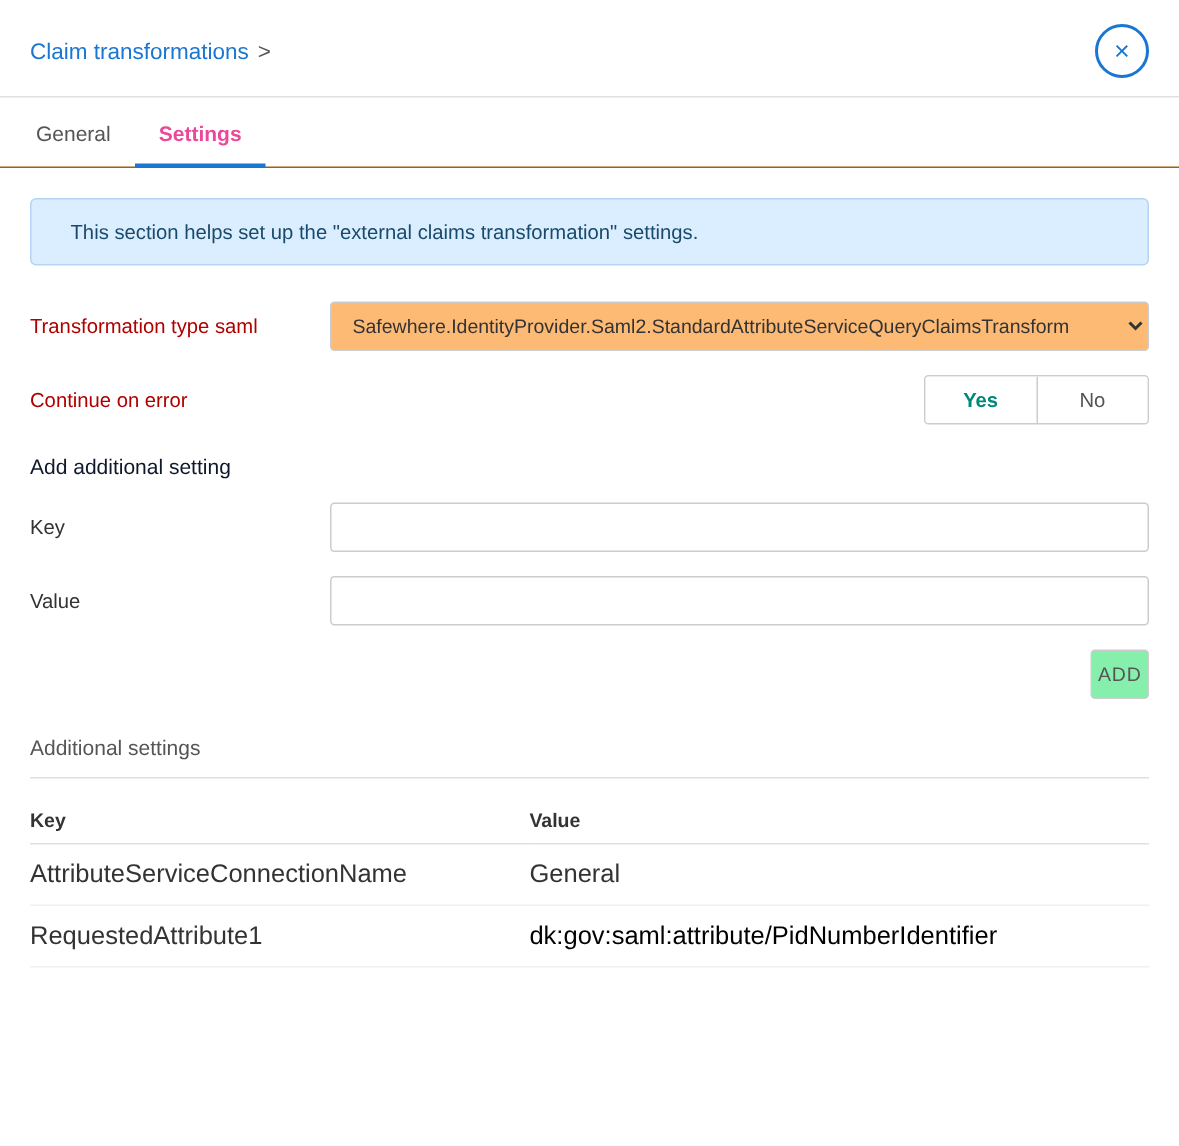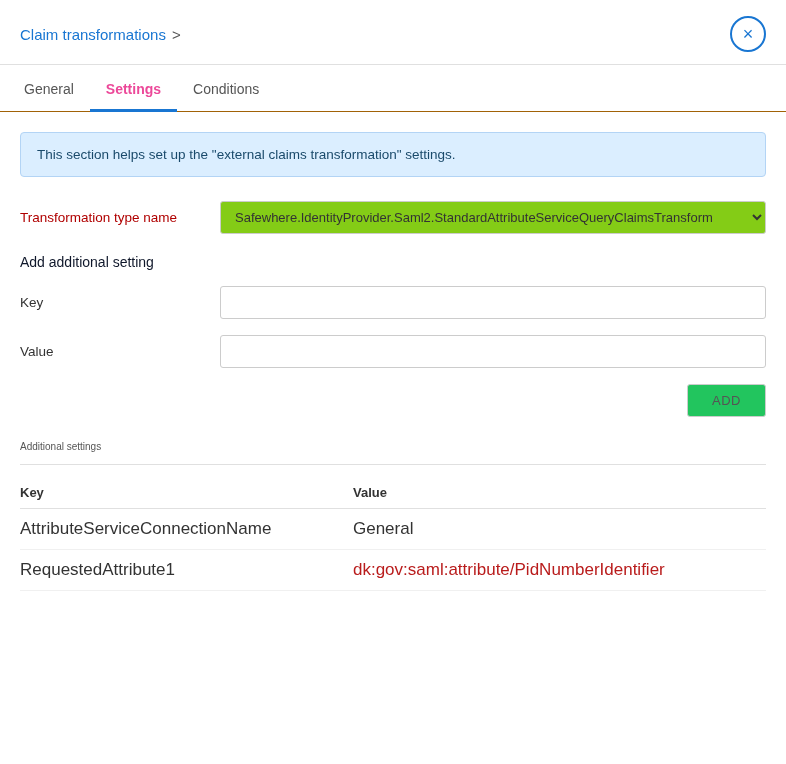--- a/index.html
+++ b/index.html
@@ -72,21 +72,21 @@
       font-weight: 600;
       border-bottom: 3px solid #1976d2;
     }
     .content {
       padding: 20px 20px;
     }
     .info-banner {
       background: #dbeeff;
       border: 1px solid #b3d4f5;
       border-radius: 4px;
-      padding: 14px 16px;
+      padding: 14px 26px;
       color: #1a4a6b;
       font-size: 13.5px;
       margin-bottom: 24px;
     }
     .form-row {
       display: flex;
       align-items: center;
       margin-bottom: 16px;
     }
     .form-label {
@@ -101,21 +101,21 @@
     .form-control {
       flex: 1;
     }
     .select-field {
       width: 100%;
       padding: 7px 10px;
       border: 1px solid #ccc;
       border-radius: 3px;
       font-size: 13px;
       color: #333;
-      background: #84cc16;
+      background: #fdba74;
       cursor: pointer;
     }
     .toggle-group {
       display: flex;
       border: 1px solid #ccc;
       border-radius: 3px;
       overflow: hidden;
       width: 150px;
       float: right;
     }
@@ -151,31 +151,31 @@
       color: #333;
       outline: none;
     }
     .add-btn-row {
       display: flex;
       justify-content: flex-end;
       margin-top: 12px;
       margin-bottom: 24px;
     }
     .add-btn {
-      padding: 8px 24px;
+      padding: 8px 4px;
       border: 1px solid #ccc;
       border-radius: 3px;
-      background: #22c55e;
+      background: #86efac;
       color: #555;
       font-size: 13px;
       cursor: pointer;
       letter-spacing: 0.5px;
     }
     .additional-section-title {
-      font-size: 10px;
+      font-size: 14px;
       color: #555;
       margin-bottom: 12px;
     }
     .divider {
       border: none;
       border-top: 1px solid #e0e0e0;
       margin: 4px 0 12px 0;
     }
     .table {
       width: 100%;
@@ -226,40 +226,46 @@
   </button>
 </div>
 
 <div class="tabs">
   <div class="tab">
     <span>General</span>
   </div>
   <div class="tab active">
     <span>Settings</span>
   </div>
-  <div class="tab">
-    <span>Conditions</span>
-  </div>
 </div>
 
 <div class="content">
 
   <div class="info-banner">
     <span>This section helps set up the "external claims transformation" settings.</span>
   </div>
 
   <div class="form-row">
-    <div class="form-label">Transformation type name</div>
+    <div class="form-label">Transformation type saml</div>
     <div class="form-control">
       <select class="select-field">
         <option>Safewhere.IdentityProvider.Saml2.StandardAttributeServiceQueryClaimsTransform</option>
       </select>
     </div>
   </div>
 
+  <div class="continue-row">
+    <div class="continue-label">Continue on error</div>
+    <div class="continue-toggle">
+      <div class="toggle-group">
+        <button class="toggle-btn active">Yes</button>
+        <button class="toggle-btn inactive">No</button>
+      </div>
+    </div>
+  </div>
 
   <div class="section-title">Add additional setting</div>
 
   <div class="form-row">
     <div class="form-label black">Key</div>
     <div class="form-control">
       <input type="text" class="text-input" value="" style="">
     </div>
   </div>
 
@@ -284,19 +290,19 @@
           <th>Value</th>
         </tr>
       </thead>
       <tbody id="settings-table-body">
       <tr>
             <td>AttributeServiceConnectionName</td>
             <td>General</td>
           </tr>
           <tr>
             <td>RequestedAttribute1</td>
-            <td class="link-val" style="color: #b91c1c;">dk:gov:saml:attribute/PidNumberIdentifier</td>
+            <td class="link-val" style="color: #000000;">dk:gov:saml:attribute/PidNumberIdentifier</td>
           </tr>
         </tbody>
     </table>
   </div>
 
 </div>
 
 </body></html>

